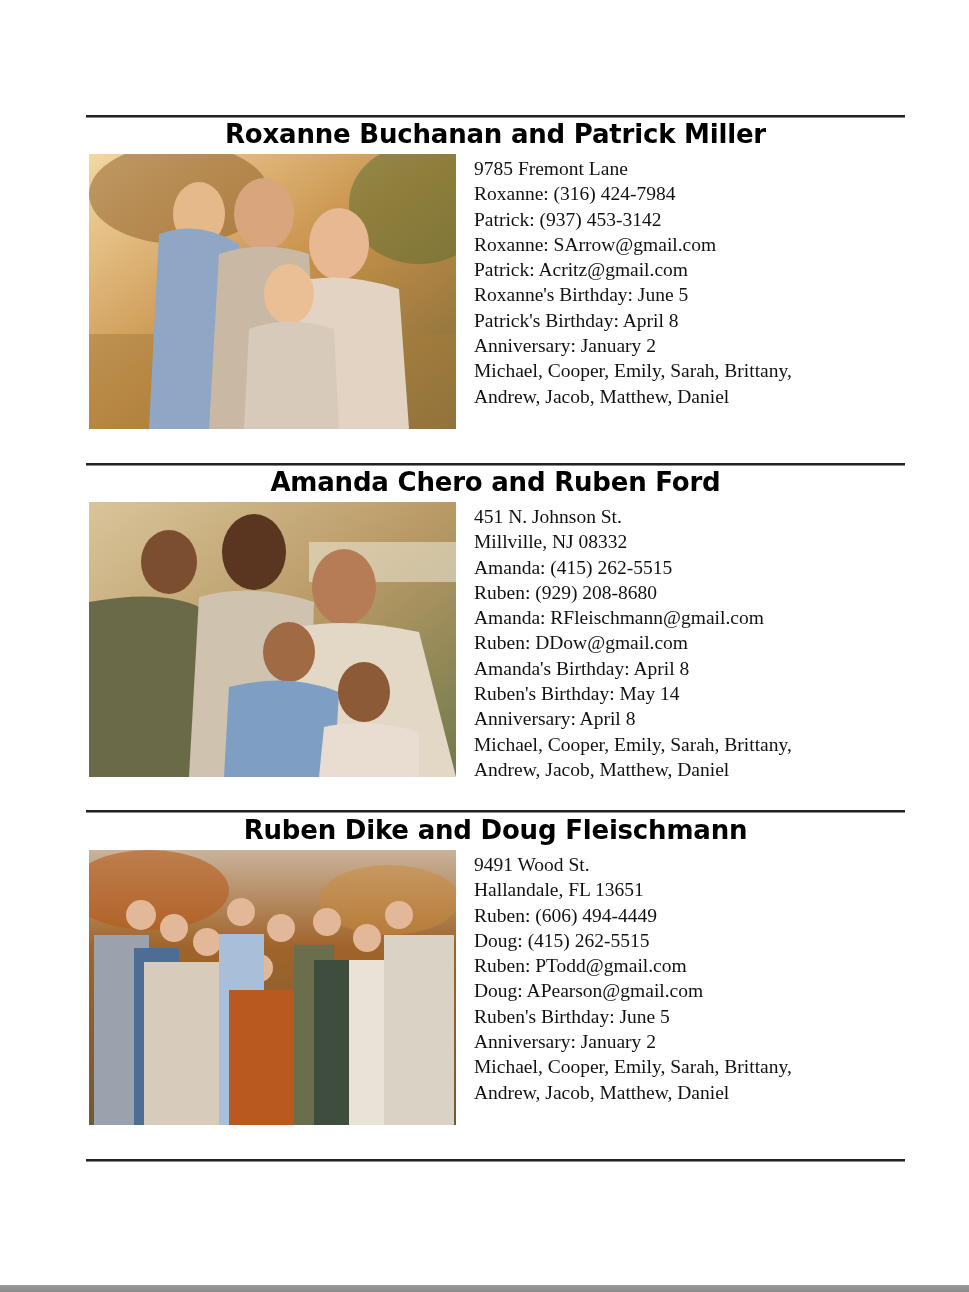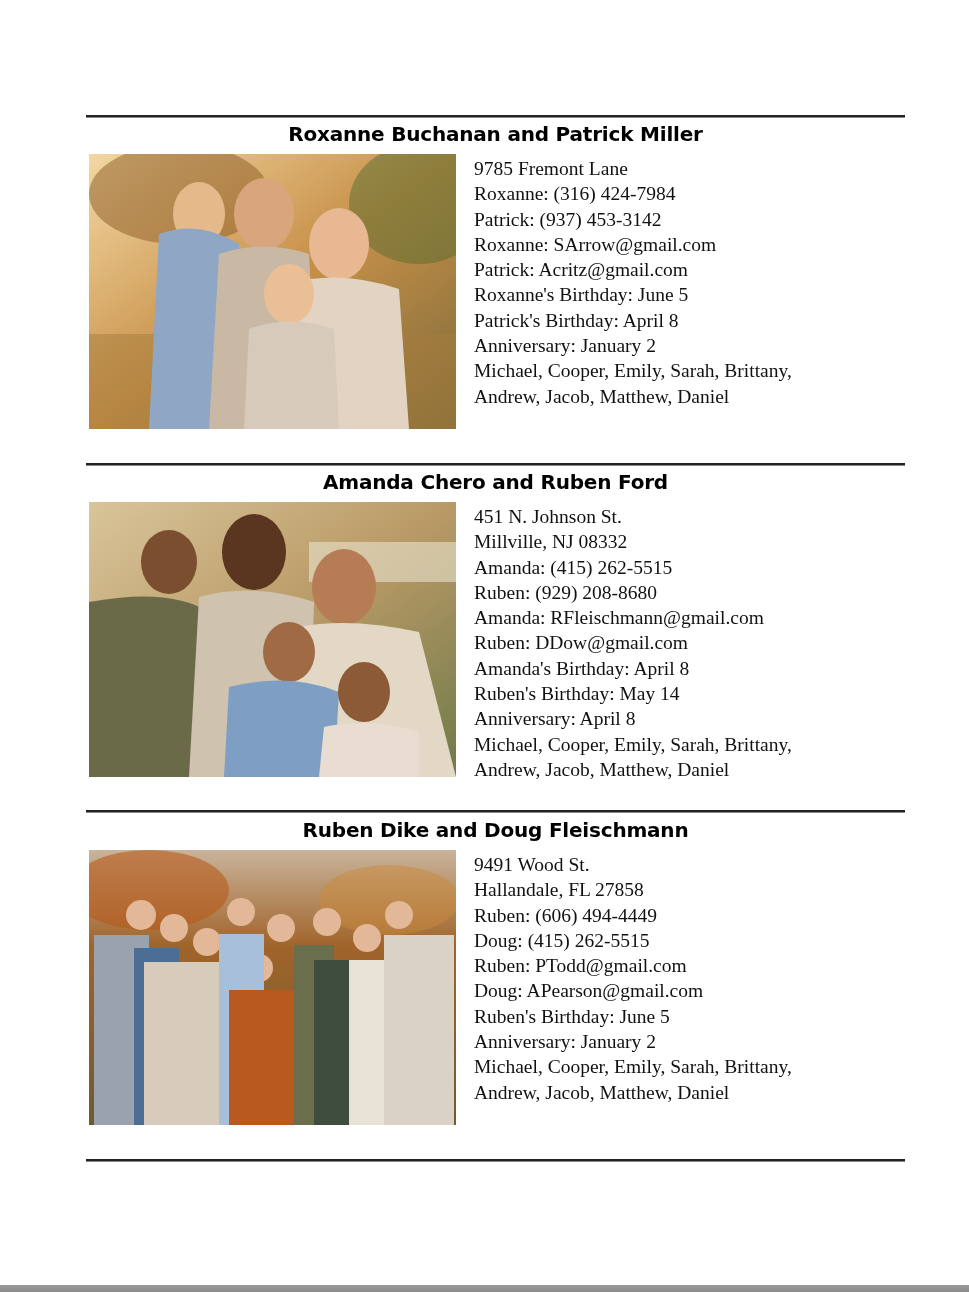--- a/index.html
+++ b/index.html
@@ -7,21 +7,21 @@
     width: 969px; height: 1292px; background: #ffffff; position: relative; overflow: hidden;
     font-family: "Liberation Sans", sans-serif; color: #111;
   }
   .page { position: absolute; left: 0; top: 0; width: 969px; height: 1285px; background: #fff; }
   .bottom-band { position: absolute; left: 0; top: 1285px; width: 969px; height: 7px;
     background: linear-gradient(#9a9a9a, #8a8a8a); }
   .rule { position: absolute; left: 86px; width: 819px; height: 2px; background: #222;
     box-shadow: 0 1px 0 #888; }
   .entry { position: absolute; left: 86px; width: 819px; }
   .entry-title { position: absolute; left: 0; width: 819px; top: 0; text-align: center;
-    font-family: "DejaVu Sans", sans-serif; font-weight: bold; font-size: 20px; letter-spacing: -0.2px;
+    font-family: "DejaVu Sans", sans-serif; font-weight: bold; font-size: 26px; letter-spacing: -0.2px;
     color: #000; line-height: 28px; }
   .photo { position: absolute; left: 3px; top: 34px; width: 367px; height: 275px; overflow: hidden; }
   .photo svg { display: block; width: 100%; height: 100%; }
   .details { position: absolute; left: 388px; top: 36px; font-size: 19.5px; line-height: 25.3px; color: #111; font-family: Liberation Serif, serif; }
   .details div { white-space: nowrap; }
 </style>
 </head>
 <body>
 
 <div class="page">
@@ -144,21 +144,21 @@
           <rect x="140" y="140" width="70" height="135" fill="#b9591f"></rect>
           <rect x="205" y="95" width="40" height="180" fill="#6b6e4c"></rect>
           <rect x="225" y="110" width="50" height="165" fill="#3f4d3e"></rect>
           <rect x="260" y="110" width="55" height="165" fill="#e9e2d6"></rect>
           <rect x="295" y="85" width="70" height="190" fill="#d9d2c5"></rect>
         </g>
       </svg>
     </div>
     <div class="details">
       <div>9491 Wood St.</div>
-      <div>Hallandale, FL 27858</div>
+      <div>Hallandale, FL 13651</div>
       <div>Ruben: (606) 494-4449</div>
       <div>Doug: (415) 262-5515</div>
       <div>Ruben: PTodd@gmail.com</div>
       <div>Doug: APearson@gmail.com</div>
       <div>Ruben's Birthday: June 5</div>
       <div>Anniversary: January 2</div>
       <div>Michael, Cooper, Emily, Sarah, Brittany,</div>
       <div>Andrew, Jacob, Matthew, Daniel</div>
     </div>
   </div>

